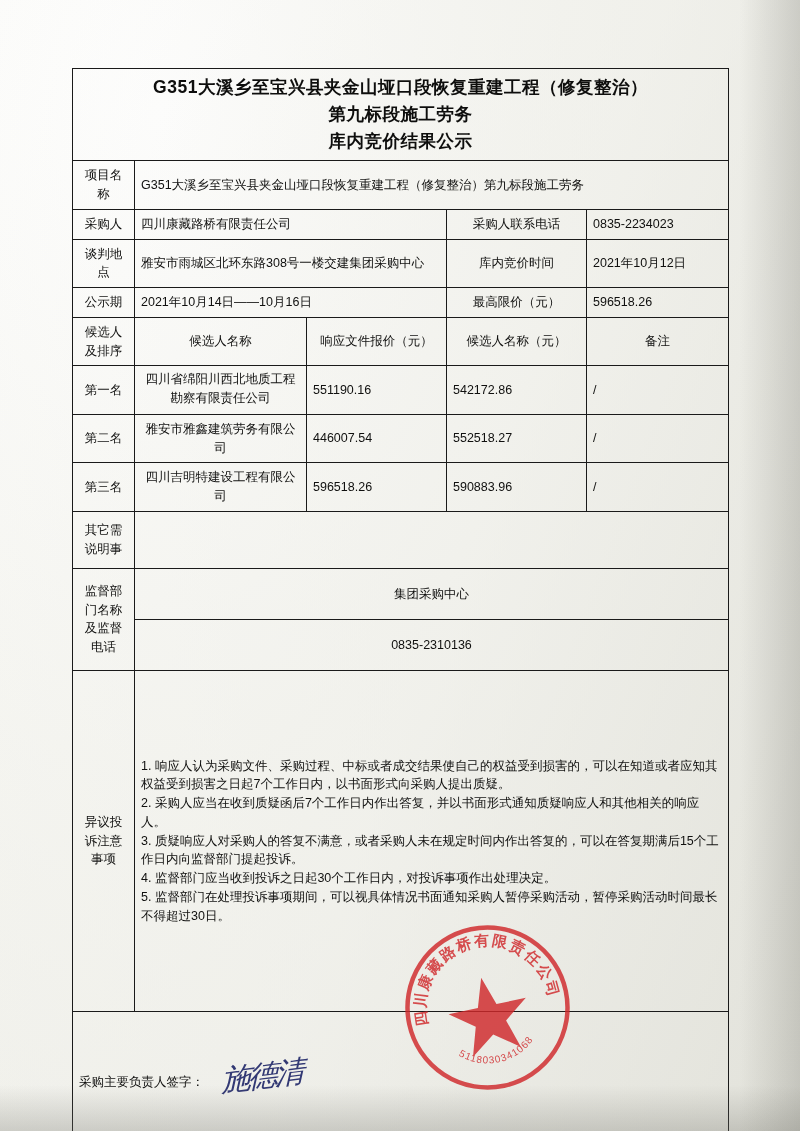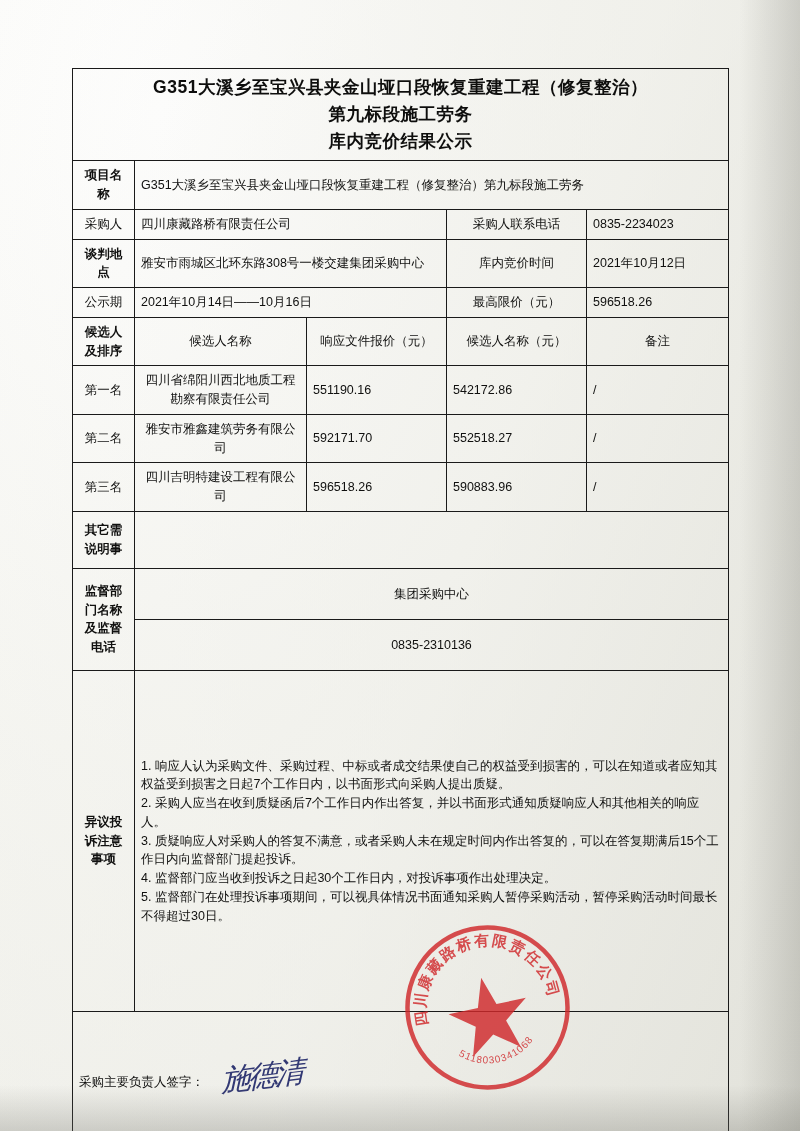--- a/index.html
+++ b/index.html
@@ -60,39 +60,39 @@
     color: #0e0e0d;
   }
   .lbl {
     text-align: center;
     font-size: 12.5px;
   }
   .lbl-tight {
     text-align: center;
     font-size: 12.5px;
     line-height: 1.35;
-    font-weight: bold;
   }
   .val {
     text-align: left;
     padding-left: 10px;
   }
   .val-center {
     text-align: left;
   }
   .hdr {
     text-align: center;
     font-size: 12.5px;
   }
   .small-pad {
     padding-top: 10px;
     padding-bottom: 10px;
   }
   .two-line {
     line-height: 1.4;
+    font-family: Liberation Mono, monospace;
   }
   .notes-cell {
     text-align: left;
     padding: 14px 14px 14px 16px;
     font-size: 12.5px;
     line-height: 1.85;
   }
   .notes-cell p {
     margin: 0;
     text-indent: 0;
@@ -217,21 +217,21 @@
         <td class="lbl small-pad">第一名</td>
         <td class="hdr two-line small-pad">四川省绵阳川西北地质工程勘察有限责任公司</td>
         <td class="val-center small-pad">551190.16</td>
         <td class="val-center small-pad">542172.86</td>
         <td class="val-center small-pad">/</td>
       </tr>
 
       <tr>
         <td class="lbl small-pad">第二名</td>
         <td class="hdr small-pad">雅安市雅鑫建筑劳务有限公司</td>
-        <td class="val-center small-pad">592171.70</td>
+        <td class="val-center small-pad">446007.54</td>
         <td class="val-center small-pad">552518.27</td>
         <td class="val-center small-pad">/</td>
       </tr>
 
       <tr>
         <td class="lbl small-pad">第三名</td>
         <td class="hdr small-pad">四川吉明特建设工程有限公司</td>
         <td class="val-center small-pad">596518.26</td>
         <td class="val-center small-pad">590883.96</td>
         <td class="val-center small-pad">/</td>

